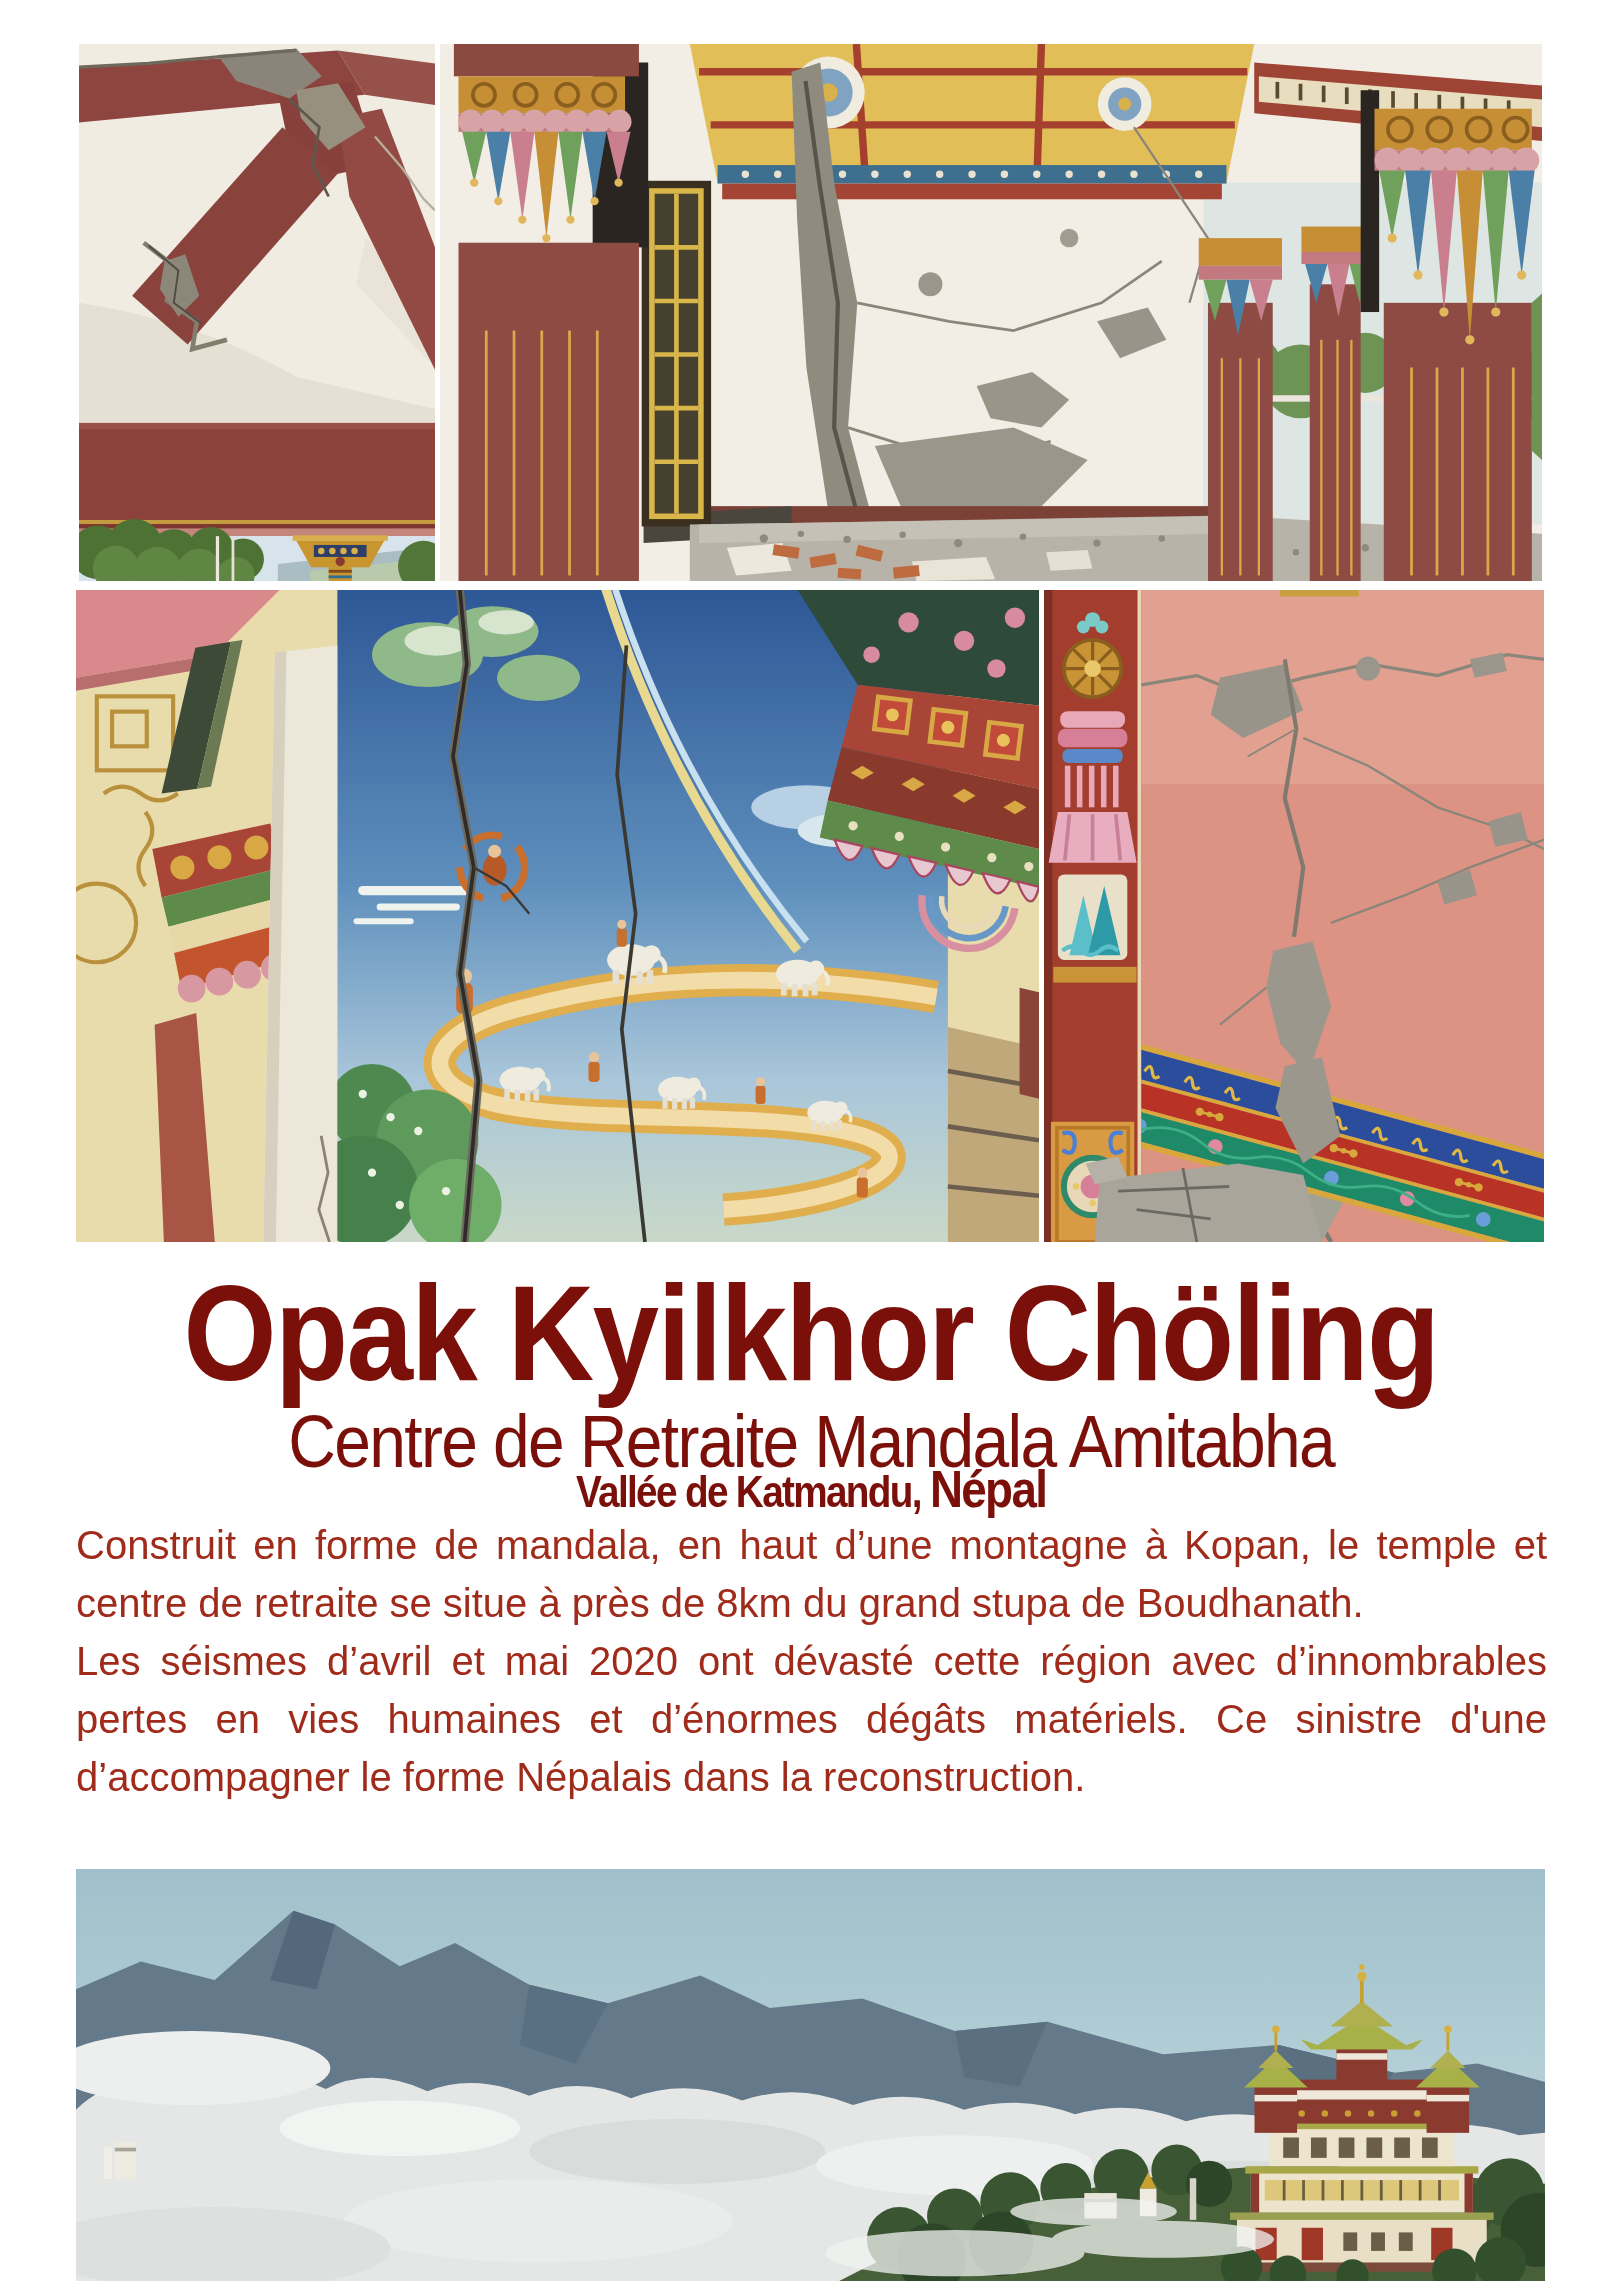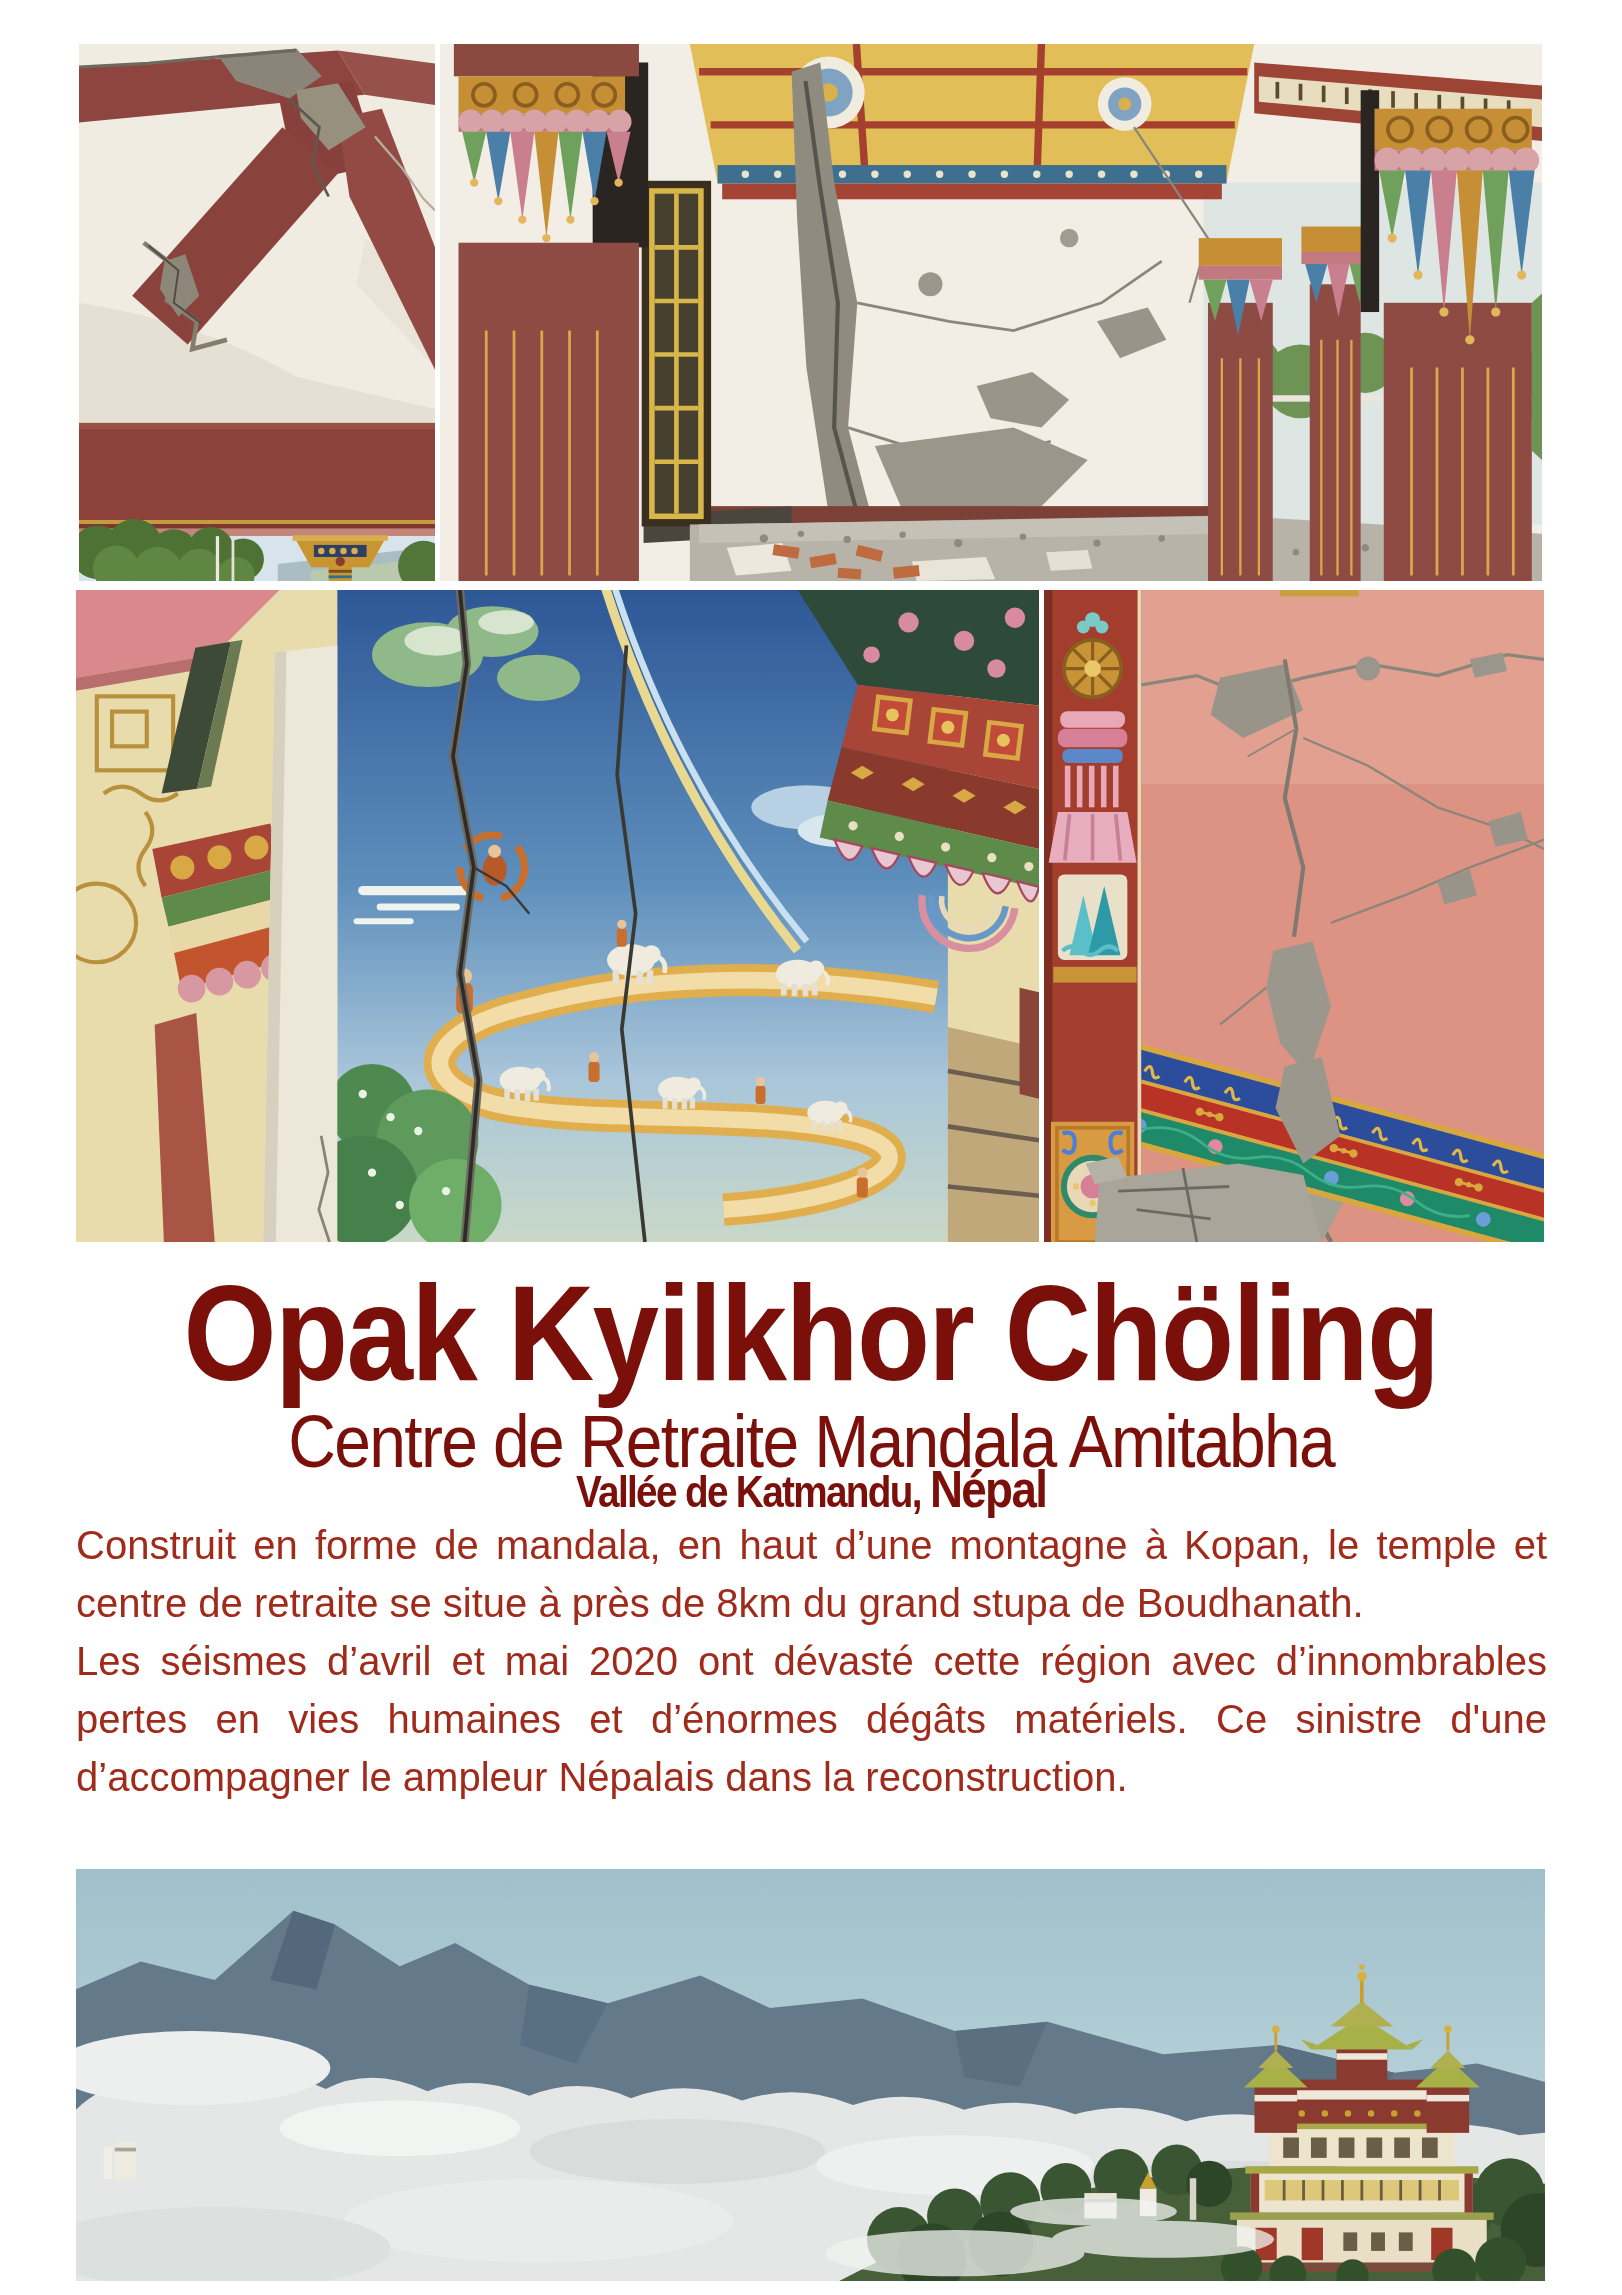--- a/index.html
+++ b/index.html
@@ -677,21 +677,21 @@
 </div>
 
 <div class="bodytext">
   <div>
     <div class="line">Construit en forme de mandala, en haut d’une montagne à Kopan, le temple et</div>
     <div class="line lastline">centre de retraite se situe à près de 8km du grand stupa de Boudhanath.</div>
   </div>
   <div>
     <div class="line">Les séismes d’avril et mai 2020 ont dévasté cette région avec d’innombrables</div>
     <div class="line">pertes en vies humaines et d’énormes dégâts matériels. Ce sinistre d'une</div>
-    <div class="line lastline">d’accompagner le ampleur Népalais dans la reconstruction.</div>
+    <div class="line lastline">d’accompagner le forme Népalais dans la reconstruction.</div>
   </div>
 </div>
 
 <div class="photo photo5">
 <svg viewBox="0 0 3176 890" preserveAspectRatio="none">
   <defs>
     <linearGradient id="sky5" x1="0" y1="0" x2="0" y2="1">
       <stop offset="0" stop-color="#9FC0CB"></stop>
           <stop offset="1" stop-color="#C8DDE1"></stop>
     </linearGradient>

